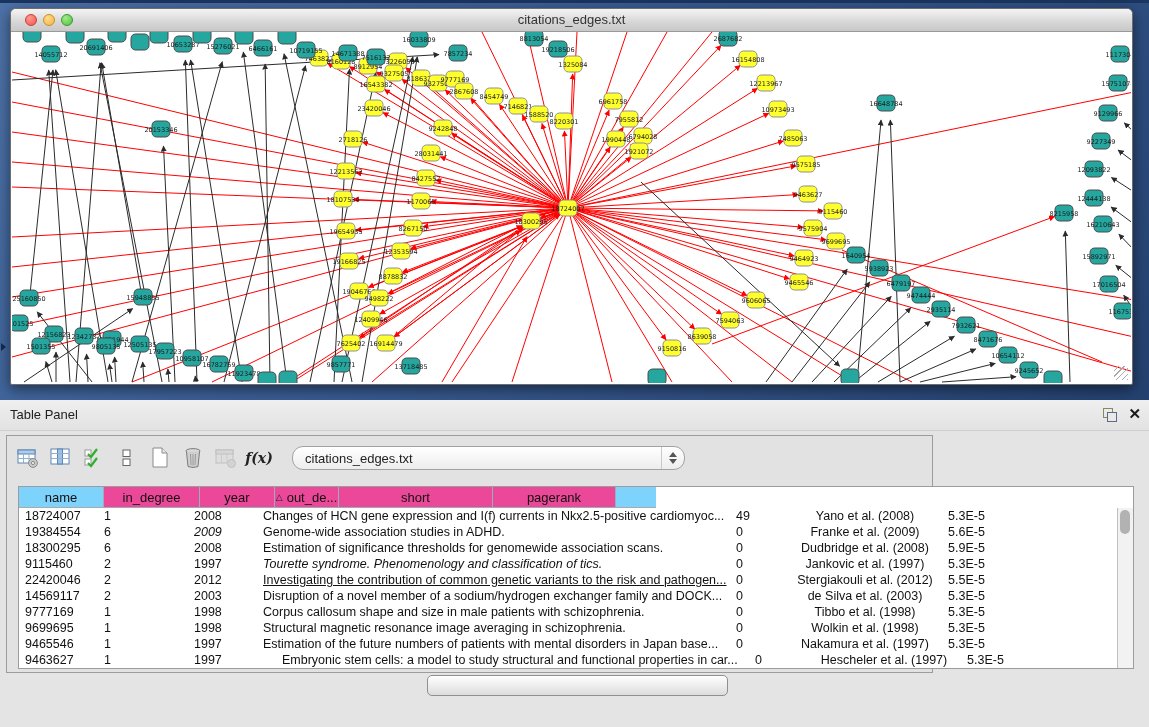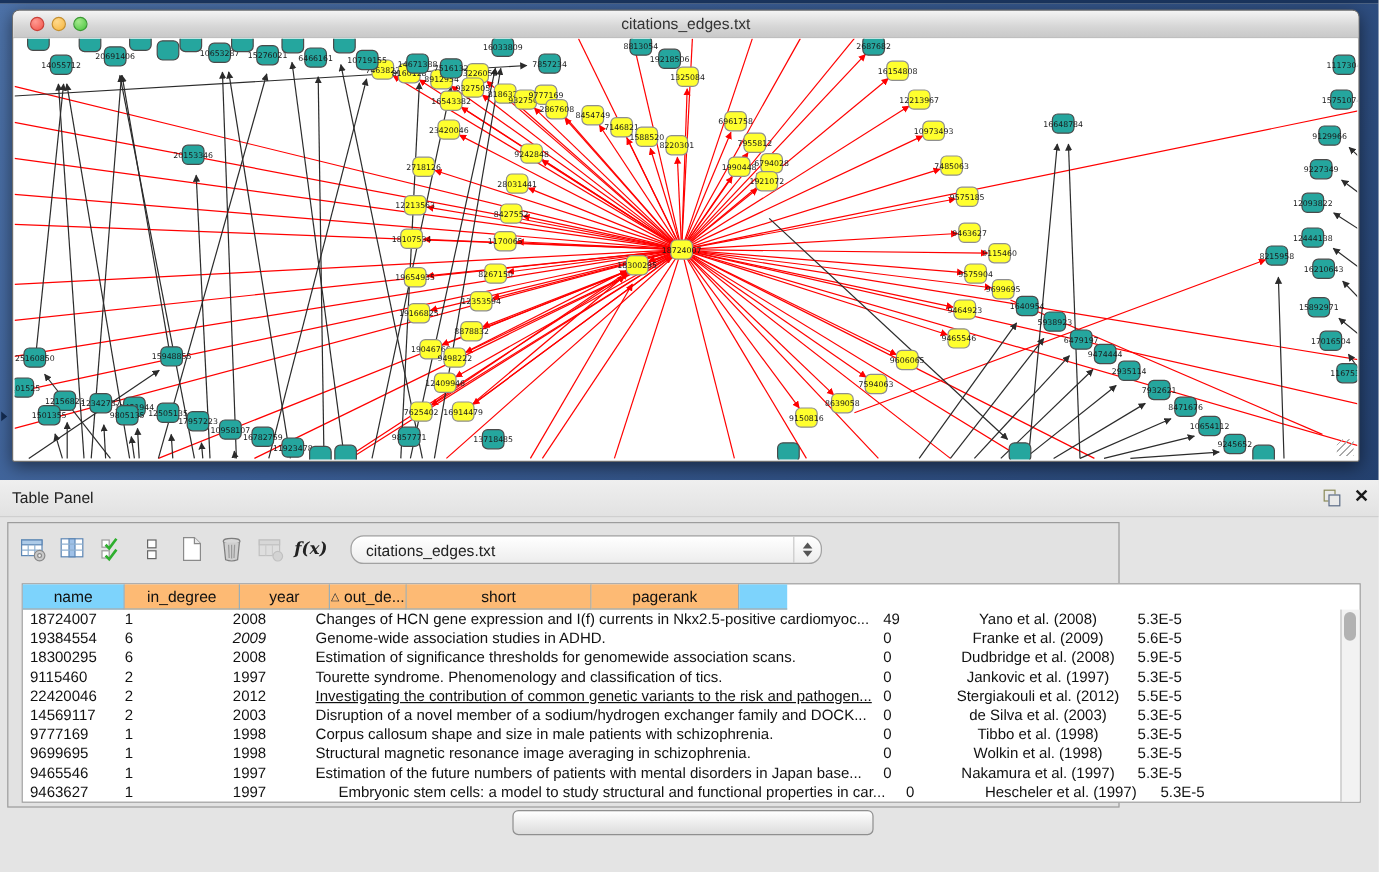--- a/index.html
+++ b/index.html
@@ -41,21 +41,21 @@
   #fx-btn{font-family:"DejaVu Serif",serif;font-style:italic;font-weight:bold;font-size:14px;color:#222;margin-right:6px;}
   #table-select{position:relative;margin-left:14px;width:391px;height:22px;border:1px solid #a2a2a2;border-radius:11px;
     background:linear-gradient(#ffffff,#ededed);box-shadow:inset 0 1px 0 #fff;display:flex;align-items:center;}
   #table-select .val{flex:1;font-size:13px;color:#222;padding-left:12px;}
   #stepper{width:22px;height:100%;border-left:1px solid #c9c9c9;display:flex;flex-direction:column;align-items:center;justify-content:center;}
   #stepper .up{width:0;height:0;border-left:4px solid transparent;border-right:4px solid transparent;border-bottom:5px solid #555;margin-bottom:2px;}
   #stepper .dn{width:0;height:0;border-left:4px solid transparent;border-right:4px solid transparent;border-top:5px solid #555;}
   #table-wrap{position:absolute;left:11px;top:50px;width:1116px;height:183px;border:1px solid #9c9c9c;background:#fff;box-sizing:border-box;}
   #thead{display:flex;height:21px;}
   .hcell{box-sizing:border-box;border-right:1px solid #98aeb8;border-bottom:1px solid #98aeb8;
-    background:#fdba74;font-size:13px;color:#111;display:flex;align-items:center;justify-content:center;overflow:hidden;white-space:nowrap;}
+    background:#ec4899;font-size:13px;color:#111;display:flex;align-items:center;justify-content:center;overflow:hidden;white-space:nowrap;}
   .hcell.gray{background:#7dd3fc;border-right-color:#aaa;border-bottom-color:#aaa;}
   .hcell .tri{font-size:9px;margin-right:4px;color:#123;}
   #tbody .trow{display:flex;height:16px;}
   .tcell{box-sizing:border-box;font-size:12.5px;color:#111;white-space:nowrap;overflow:hidden;
     padding-top:0.5px;line-height:15px;}
   #vscroll{position:absolute;right:0;top:21px;bottom:0;width:15px;background:#f2f2f2;border-left:1px solid #c0c0c0;}
   #vthumb{position:absolute;left:2px;top:2px;width:10px;height:24px;border-radius:6px;background:#b2b2b2;}
   
   #tabs{position:absolute;left:427px;top:275px;height:19px;display:flex;border:1px solid #8f8f8f;border-radius:5px;overflow:hidden;
      background:linear-gradient(#ffffff,#dcdcdc);}
@@ -829,21 +829,21 @@
               <div class="tcell" style="width: 69px; padding-left: 6px;">2008</div>
               <div class="tcell" style="width: 473px; padding-left: 6px;">Estimation of significance thresholds for genomewide association scans.</div>
               <div class="tcell" style="width: 58px; padding-left: 6px;">0</div>
               <div class="tcell" style="width: 154px; text-align: center;">Dudbridge et al. (2008)</div>
               <div class="tcell" style="width: 117px; padding-left: 6px;">5.9E-5</div>
             </div>
             <div class="trow">
               <div class="tcell" style="width: 79px; padding-left: 6px;">9115460</div>
               <div class="tcell" style="width: 90px; padding-left: 6px;">2</div>
               <div class="tcell" style="width: 69px; padding-left: 6px;">1997</div>
-              <div class="tcell" style="width: 473px; padding-left: 6px;">Tourette syndrome. Phenomenology and classification of tics.</div>
+              <div class="tcell" style="width: 473px; padding-left: 6px; font-style: italic;">Tourette syndrome. Phenomenology and classification of tics.</div>
               <div class="tcell" style="width: 58px; padding-left: 6px;">0</div>
               <div class="tcell" style="width: 154px; text-align: center;">Jankovic et al. (1997)</div>
               <div class="tcell" style="width: 117px; padding-left: 6px;">5.3E-5</div>
             </div>
             <div class="trow">
               <div class="tcell" style="width: 79px; padding-left: 6px;">22420046</div>
               <div class="tcell" style="width: 90px; padding-left: 6px;">2</div>
               <div class="tcell" style="width: 69px; padding-left: 6px;">2012</div>
               <div class="tcell" style="width: 473px; padding-left: 6px; text-decoration: underline;">Investigating the contribution of common genetic variants to the risk and pathogen...</div>
               <div class="tcell" style="width: 58px; padding-left: 6px;">0</div>

